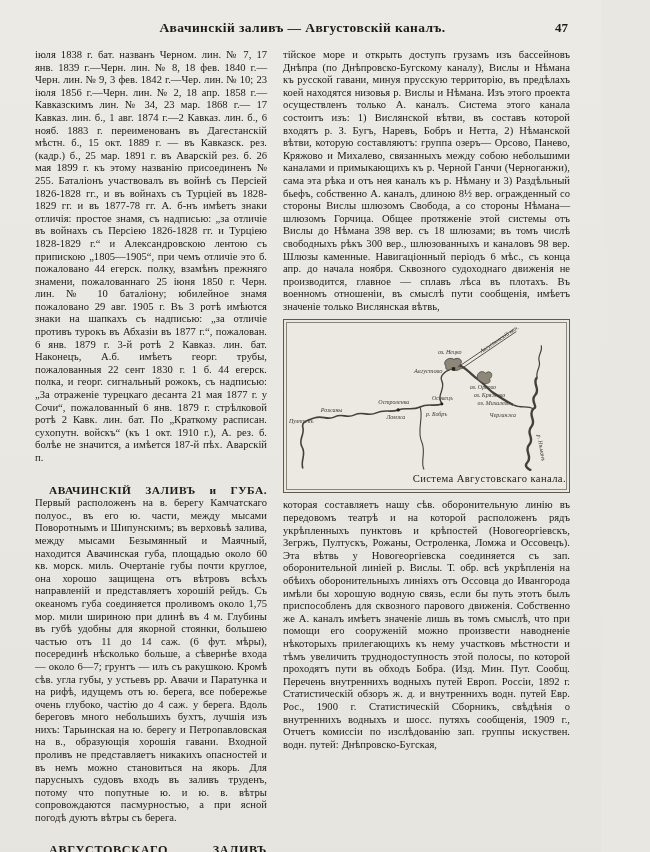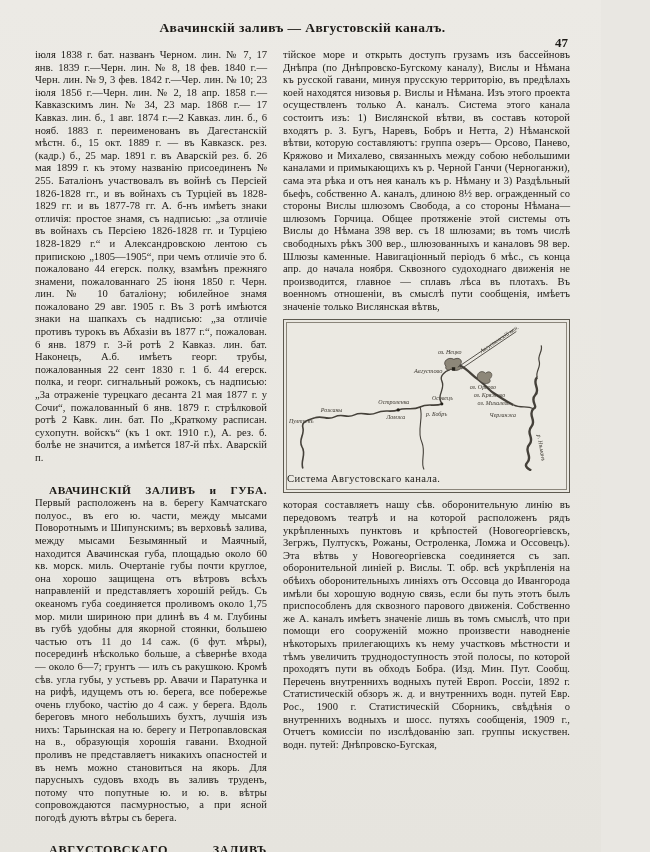--- a/index.html
+++ b/index.html
@@ -20,21 +20,21 @@
   }
   .running-head{
     position:relative;
     text-align:center;
     font-weight:bold;
     font-size:13.5px;
     letter-spacing:.4px;
     margin-bottom:13px;
   }
   .page-num{
-    position:absolute;right:2px;top:15px;
+    position:absolute;right:2px;top:0;
     font-weight:bold;font-size:13px;letter-spacing:0;
   }
   .cols{display:flex;gap:16px;}
   .col{width:287px;}
   .para{
     font-size:10.6px;
     line-height:12.6px;
     text-align:justify;
     text-indent:14px;
     margin:0;
@@ -56,21 +56,21 @@
     border:1px solid #5d594f;
     background:#eae8e1;
     padding:2px;
   }
   .figure-inner{
     border:1px solid #8a857a;
     background:#ebe9e2;
   }
   .map-svg{display:block;width:100%;height:148px;}
   .figure-caption{
-    text-align:left;
+    text-align:right;
     font-size:10.6px;
     padding:2px 0 5px 0;
     letter-spacing:.4px;
   }
   .map-label{
     font-size:6px;
     font-style:italic;
     fill:#3a362e;
   }
   .map-label.town{font-size:6.4px;}

